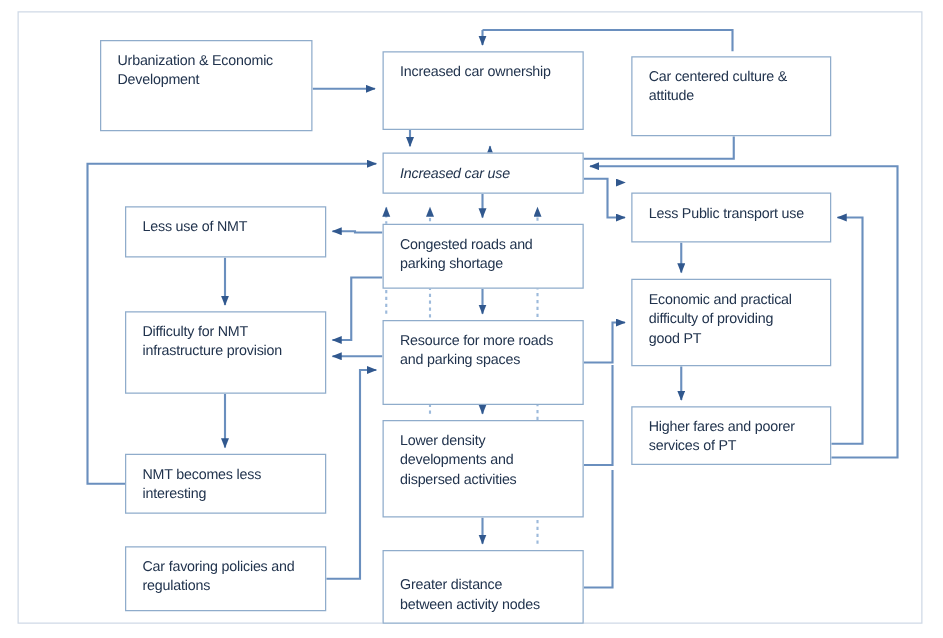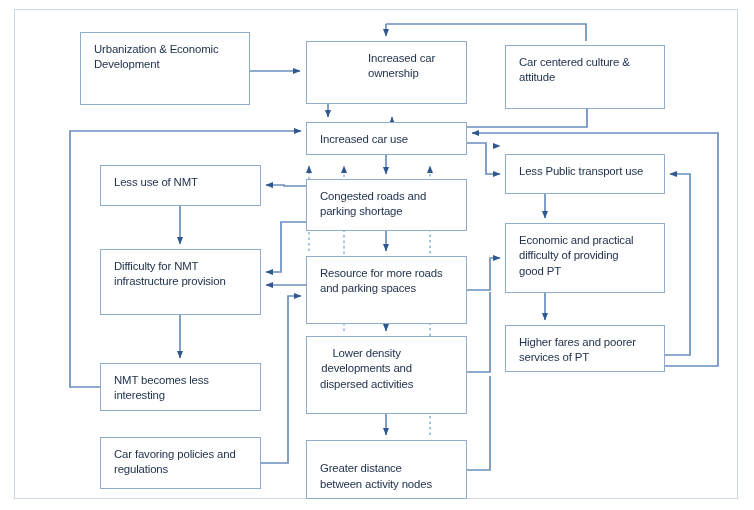--- a/index.html
+++ b/index.html
@@ -91,28 +91,28 @@
       <path d="M430,435 L430,166"></path>
     </g>
   </svg>
 
   <div id="nodes">
       <div class="node" style="left: 80px; top: 32px; width: 170px; height: 73px; border-color: rgb(143, 172, 203);">
         <span class="t" style="color: rgb(33, 51, 77);">Urbanization &amp; Economic
 Development</span>
       </div>
       <div class="node" style="left: 306px; top: 41px; width: 161px; height: 63px; border-color: rgb(143, 172, 203);">
-        <span class="t" style="color: rgb(33, 51, 77); margin-left: 48px;">Increased car ownership</span>
+        <span class="t" style="color: rgb(33, 51, 77);">Increased car ownership</span>
       </div>
       <div class="node" style="left: 505px; top: 45px; width: 160px; height: 64px; border-color: rgb(143, 172, 203);">
         <span class="t" style="color: rgb(33, 51, 77);">Car centered culture &amp;
 attitude</span>
       </div>
       <div class="node" style="left: 306px; top: 122px; width: 161px; height: 33px; border-color: rgb(143, 172, 203);">
-        <span class="t" style="color: rgb(33, 51, 77);">Increased car use</span>
+        <span class="t" style="color: rgb(33, 51, 77); font-style: italic;">Increased car use</span>
       </div>
       <div class="node" style="left: 100px; top: 165px; width: 161px; height: 41px; border-color: rgb(143, 172, 203);">
         <span class="t" style="color: rgb(33, 51, 77);">Less use of NMT</span>
       </div>
       <div class="node" style="left: 306px; top: 179px; width: 161px; height: 52px; border-color: rgb(143, 172, 203);">
         <span class="t" style="color: rgb(33, 51, 77);">Congested roads and
 parking shortage</span>
       </div>
       <div class="node" style="left: 505px; top: 154px; width: 160px; height: 40px; border-color: rgb(143, 172, 203);">
         <span class="t" style="color: rgb(33, 51, 77); text-align: right;">Less Public transport use</span>
@@ -128,21 +128,21 @@
       <div class="node" style="left: 505px; top: 223px; width: 160px; height: 70px; border-color: rgb(143, 172, 203);">
         <span class="t" style="color: rgb(33, 51, 77);">Economic and practical
 difficulty of providing
 good PT</span>
       </div>
       <div class="node" style="left: 100px; top: 363px; width: 161px; height: 48px; border-color: rgb(143, 172, 203);">
         <span class="t" style="color: rgb(33, 51, 77);">NMT becomes less
 interesting</span>
       </div>
       <div class="node" style="left: 306px; top: 336px; width: 161px; height: 78px; border-color: rgb(143, 172, 203);">
-        <span class="t" style="color: rgb(33, 51, 77); text-align: center;">Lower density
+        <span class="t" style="color: rgb(33, 51, 77);">Lower density
 developments and
 dispersed activities</span>
       </div>
       <div class="node" style="left: 505px; top: 325px; width: 160px; height: 47px; border-color: rgb(143, 172, 203);">
         <span class="t" style="color: rgb(33, 51, 77);">Higher fares and poorer
 services of PT</span>
       </div>
       <div class="node" style="left: 100px; top: 437px; width: 161px; height: 52px; border-color: rgb(143, 172, 203);">
         <span class="t" style="color: rgb(33, 51, 77);">Car favoring policies and
 regulations</span>

